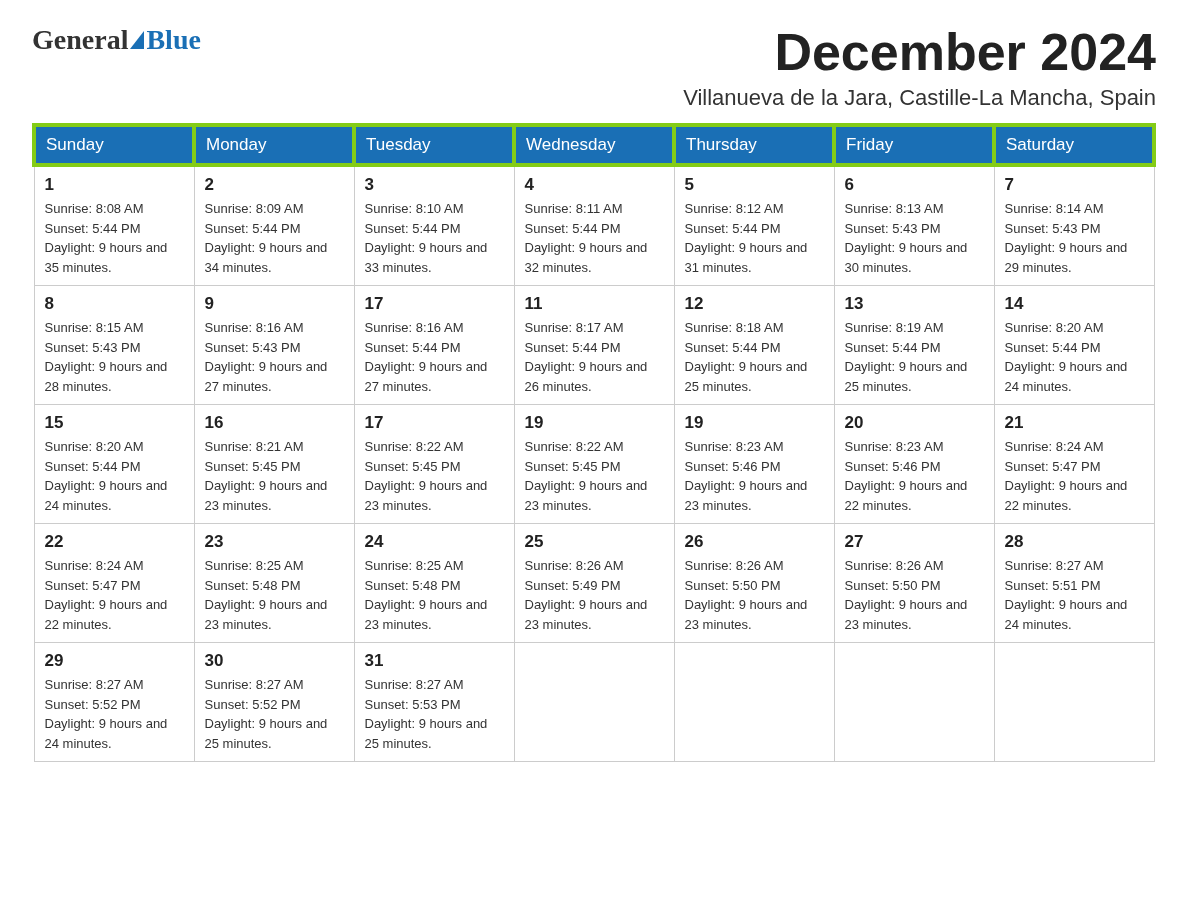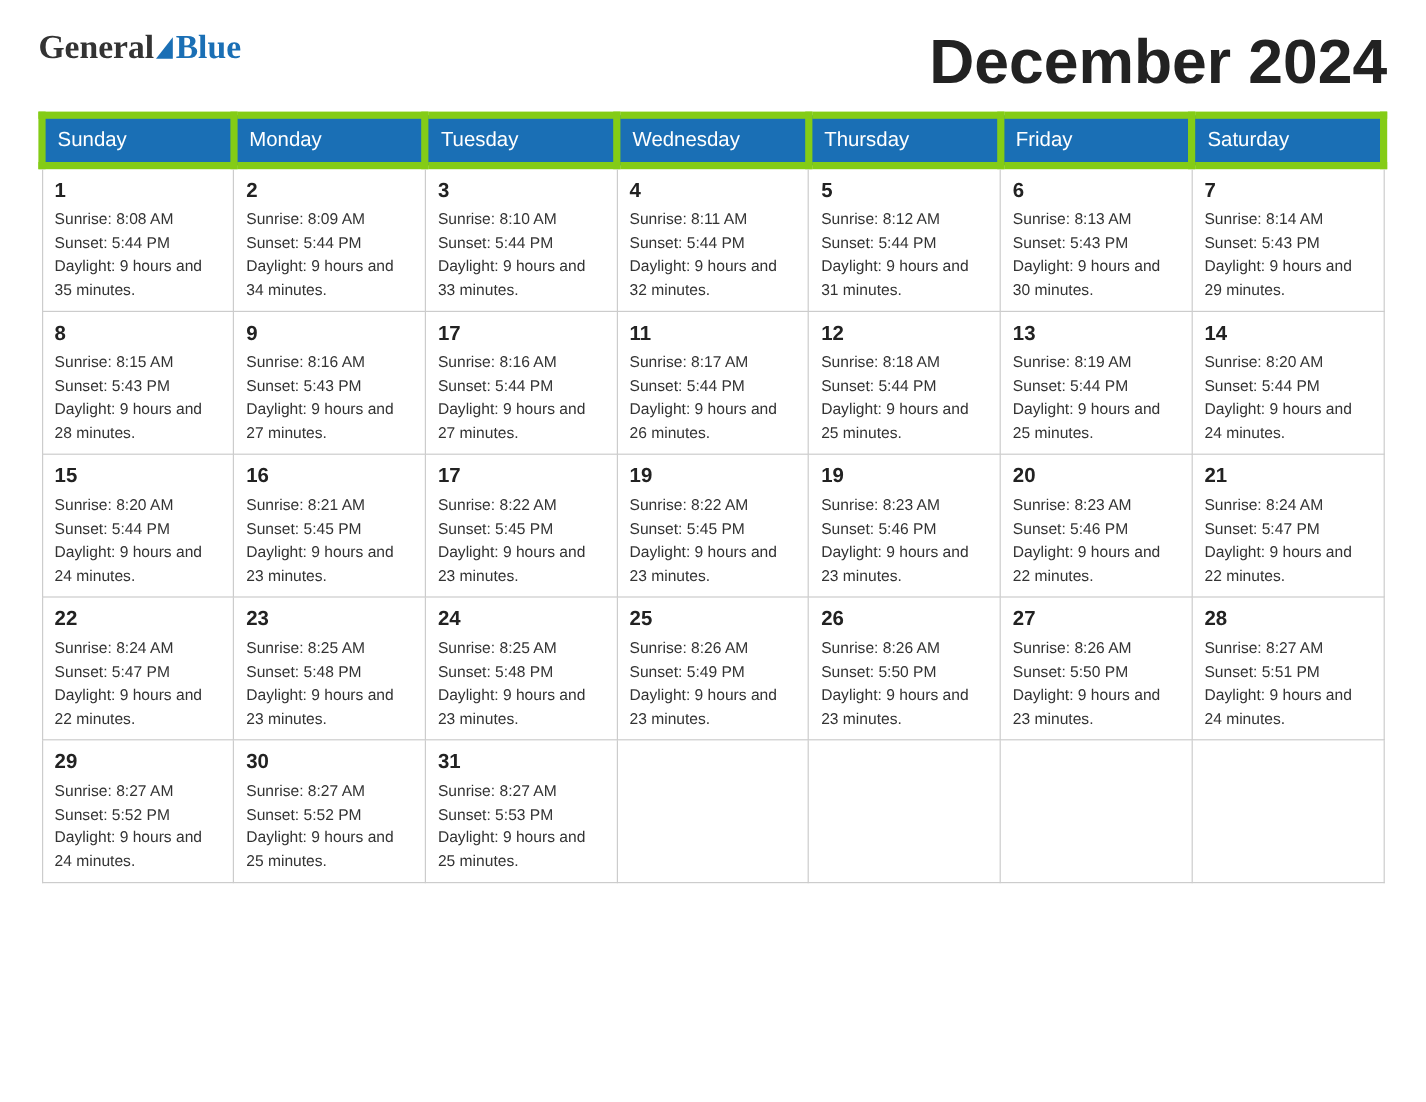--- a/index.html
+++ b/index.html
@@ -60,21 +60,21 @@
       border-collapse: collapse;
       margin-top: 12px;
     }
     .calendar-table th {
       background-color: #1a6fb5;
       color: #fff;
       font-size: 17px;
       font-weight: normal;
       padding: 8px 10px;
       text-align: left;
-      border: 6px solid #84cc16;
+      border: 4px solid #84cc16;
     }
     .calendar-table td {
       vertical-align: top;
       padding: 8px 10px;
       border: 1px solid #ccc;
       width: 14.28%;
       min-height: 100px;
       font-size: 13.5px;
       color: #333;
       background: #fff;
@@ -105,20 +105,21 @@
 <div class="header">
   <div class="logo">
     <div class="logo-text">
       <span class="logo-general">General</span>
       <span class="logo-triangle"></span>
       <span class="logo-blue">Blue</span>
     </div>
   </div>
   <div class="title-block">
     <div class="month-title">December 2024</div>
+    <div class="location-title">Villanueva de la Jara, Castille-La Mancha, Spain</div>
   </div>
 </div>
 
 <table class="calendar-table">
   <thead>
     <tr>
     <th>Sunday</th>
         <th>Monday</th>
         <th>Tuesday</th>
         <th>Wednesday</th>

